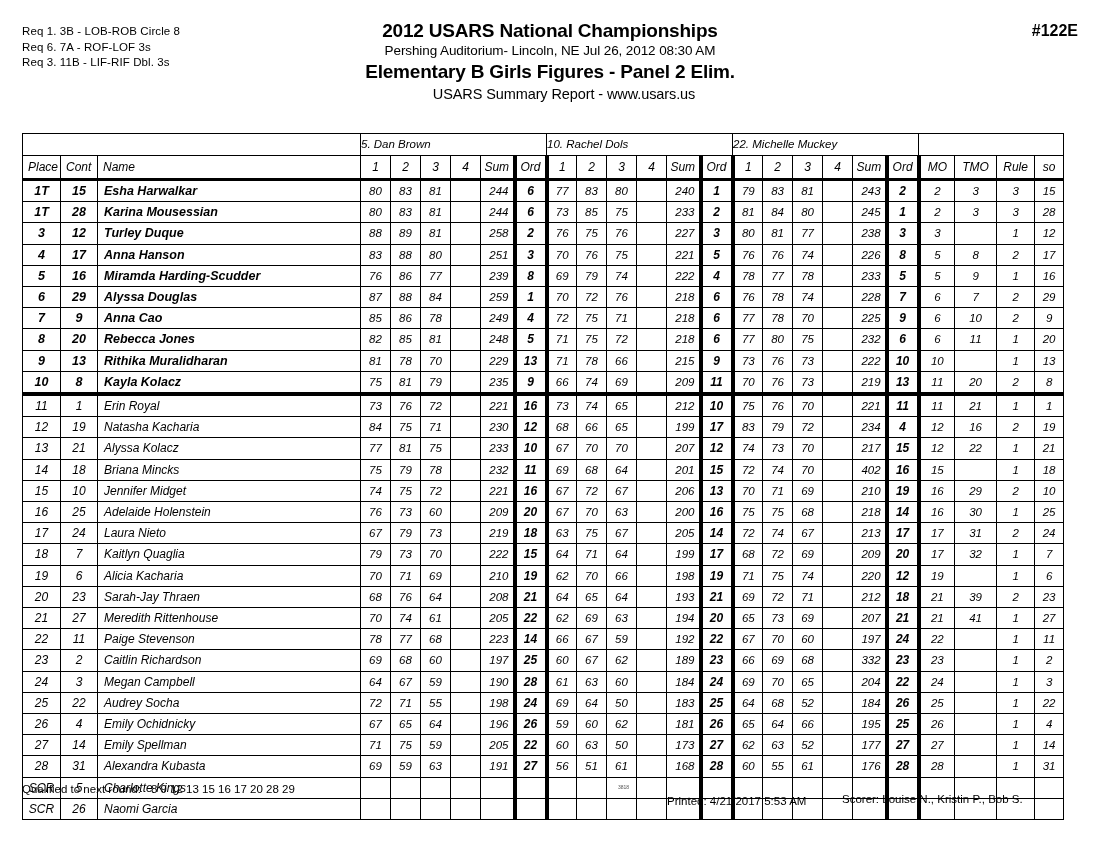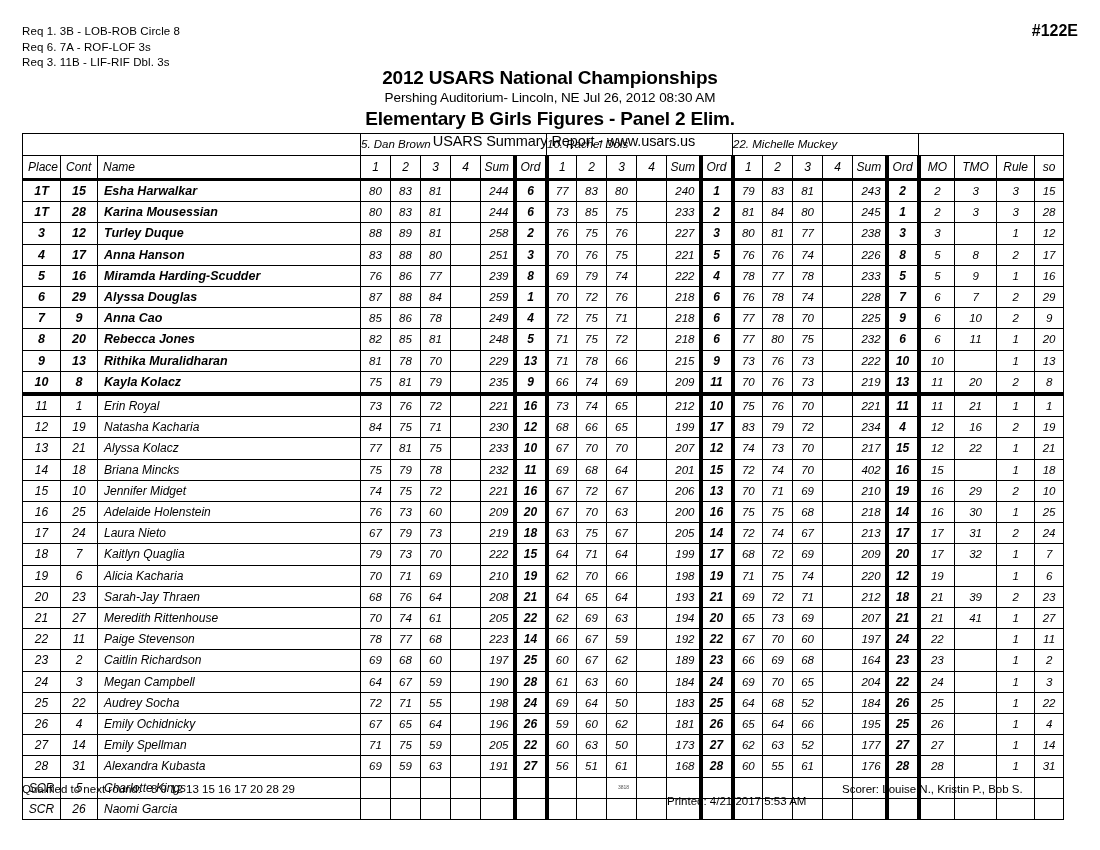--- a/index.html
+++ b/index.html
@@ -36,21 +36,20 @@
     left: 0;
     right: 0;
     top: 20px;
     text-align: center;
   }
   #t-main {
     font-size: 19px;
     font-weight: bold;
     letter-spacing: -.2px;
     line-height: 22px;
-    margin-top: 47px;
   }
   #t-venue {
     font-size: 13.5px;
     line-height: 18px;
     letter-spacing: -.1px;
   }
   #t-event {
     font-size: 19px;
     font-weight: bold;
     line-height: 24px;
@@ -145,21 +144,21 @@
     height: 18px;
   }
   #f-qual { position: absolute; left: 0; top: 0; white-space: nowrap; }
   #f-qual .lbl { }
   #f-qual .nums { margin-left: 10px; }
   #f-seq {
     position: absolute; left: 596px; top: 1px;
     font-size: 5px; color: #555;
   }
   #f-printed { position: absolute; left: 645px; top: 12px; white-space: nowrap; }
-  #f-scorer { position: absolute; left: 820px; top: 0; white-space: nowrap; }
+  #f-scorer { position: absolute; left: 820px; top: 10px; white-space: nowrap; }
 </style>
 </head>
 <body>
 
 <div id="top">
   <div id="reqs">
     <div>Req  1.  3B - LOB-ROB Circle 8</div>
     <div>Req  6.  7A - ROF-LOF 3s</div>
     <div>Req  3.  11B - LIF-RIF Dbl. 3s</div>
   </div>
@@ -847,21 +846,21 @@
           <td class="sc">60</td>
           <td class="sc">67</td>
           <td class="sc">62</td>
           <td class="sc"></td>
           <td class="sum">189</td>
           <td class="ord thickL thickR">23</td>
           <td class="sc">66</td>
           <td class="sc">69</td>
           <td class="sc">68</td>
           <td class="sc"></td>
-          <td class="sum">164</td>
+          <td class="sum">332</td>
           <td class="ord thickL thickR">23</td>
           <td class="sc">23</td>
           <td class="sc"></td>
           <td class="sc">1</td>
           <td class="sc">2</td>
         </tr>
         <tr class="data">
           <td class="place">24</td>
           <td class="cont">3</td>
           <td class="name">Megan Campbell</td>

